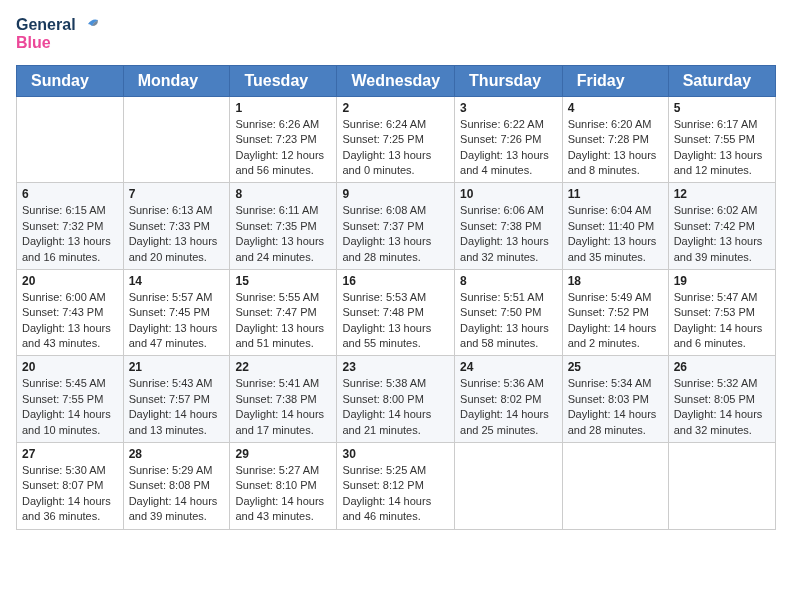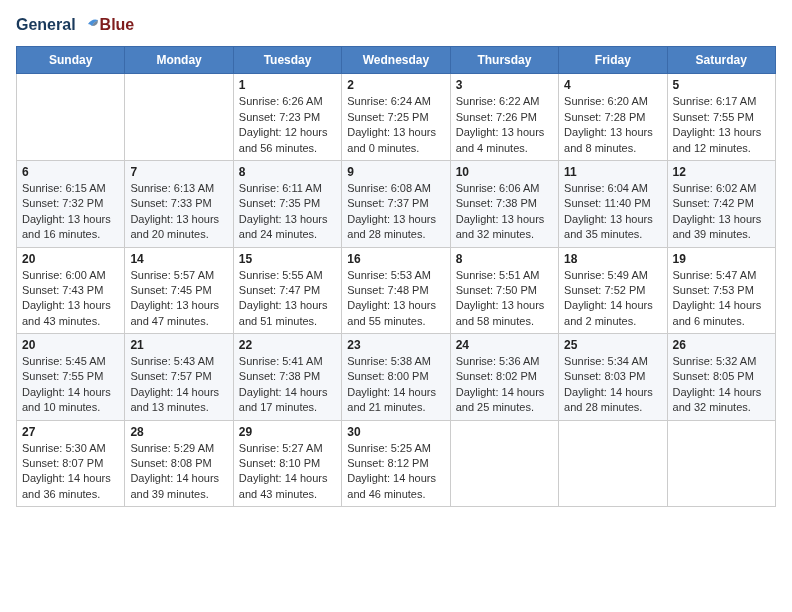--- a/index.html
+++ b/index.html
@@ -34,24 +34,24 @@
       color: #444;
     }
     .calendar {
       width: 100%;
       border-collapse: collapse;
       border: 1px solid #ccc;
     }
     .calendar th {
       background: #4a7fc1;
       color: #fff;
-      font-size: 12px;
+      font-size: 16px;
       font-weight: bold;
-      padding: 6px 8px;
-      text-align: center;
+      padding: 6px 14px;
+      text-align: left;
       border: 1px solid #3a6aaa;
     }
     .calendar td {
       vertical-align: top;
       border: 1px solid #ccc;
       padding: 4px 5px;
       font-size: 10px;
       color: #333;
       width: 108px;
       min-height: 80px;
@@ -78,29 +78,29 @@
     }
     .calendar tr:nth-child(even) td.empty {
       background: #f0f2f5;
     }
   </style>
 </head>
 <body>
 
 <div class="header">
   <div class="logo">
-  <div style="display:flex;flex-direction:row;align-items:flex-start;line-height:1.15;text-align:center;">
+  <div style="display:flex;flex-direction:column;align-items:flex-start;line-height:1.15;text-align:center;">
     <div style="display:flex;align-items:center;gap:2px;">
       <span style="font-size:16px;font-weight:bold;color:#1a3a5c;">General</span>
       <svg width="22" height="18" viewBox="0 0 22 18">
         <path d="M10 8 Q14 2 20 4 Q16 6 14 10 Q12 8 10 8Z" fill="#4a90d9"></path>
         <path d="M14 10 Q16 6 20 4 Q20 10 14 10Z" fill="#1a3a5c" opacity="0.6"></path>
       </svg>
     </div>
-    <span style="font-size:16px;font-weight:bold;color:#7f1d1d;">Blue</span>
+    <span style="font-size:16px;font-weight:bold;color:#ec4899;">Blue</span>
   </div>
 </div>
   <div class="title-block">
     <div class="month-title"></div>
     <div class="location"></div>
   </div>
 </div>
 
 <table class="calendar">
   <thead>

